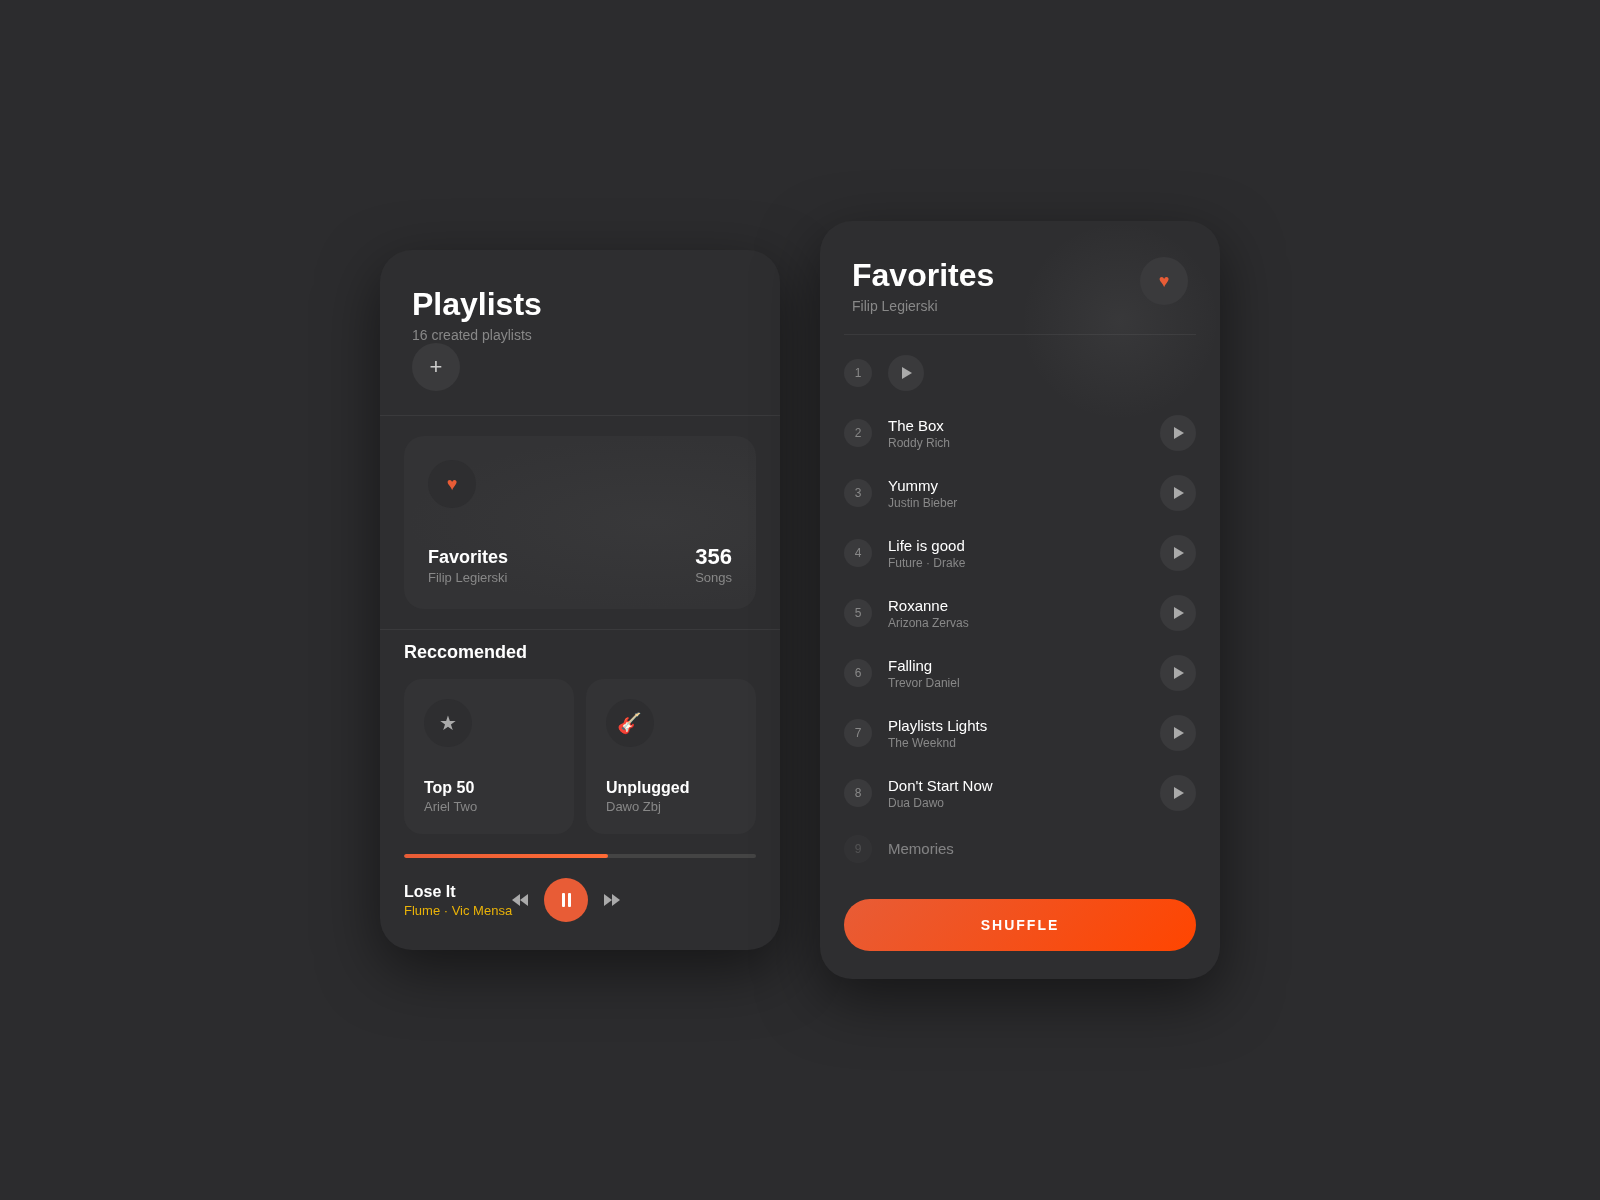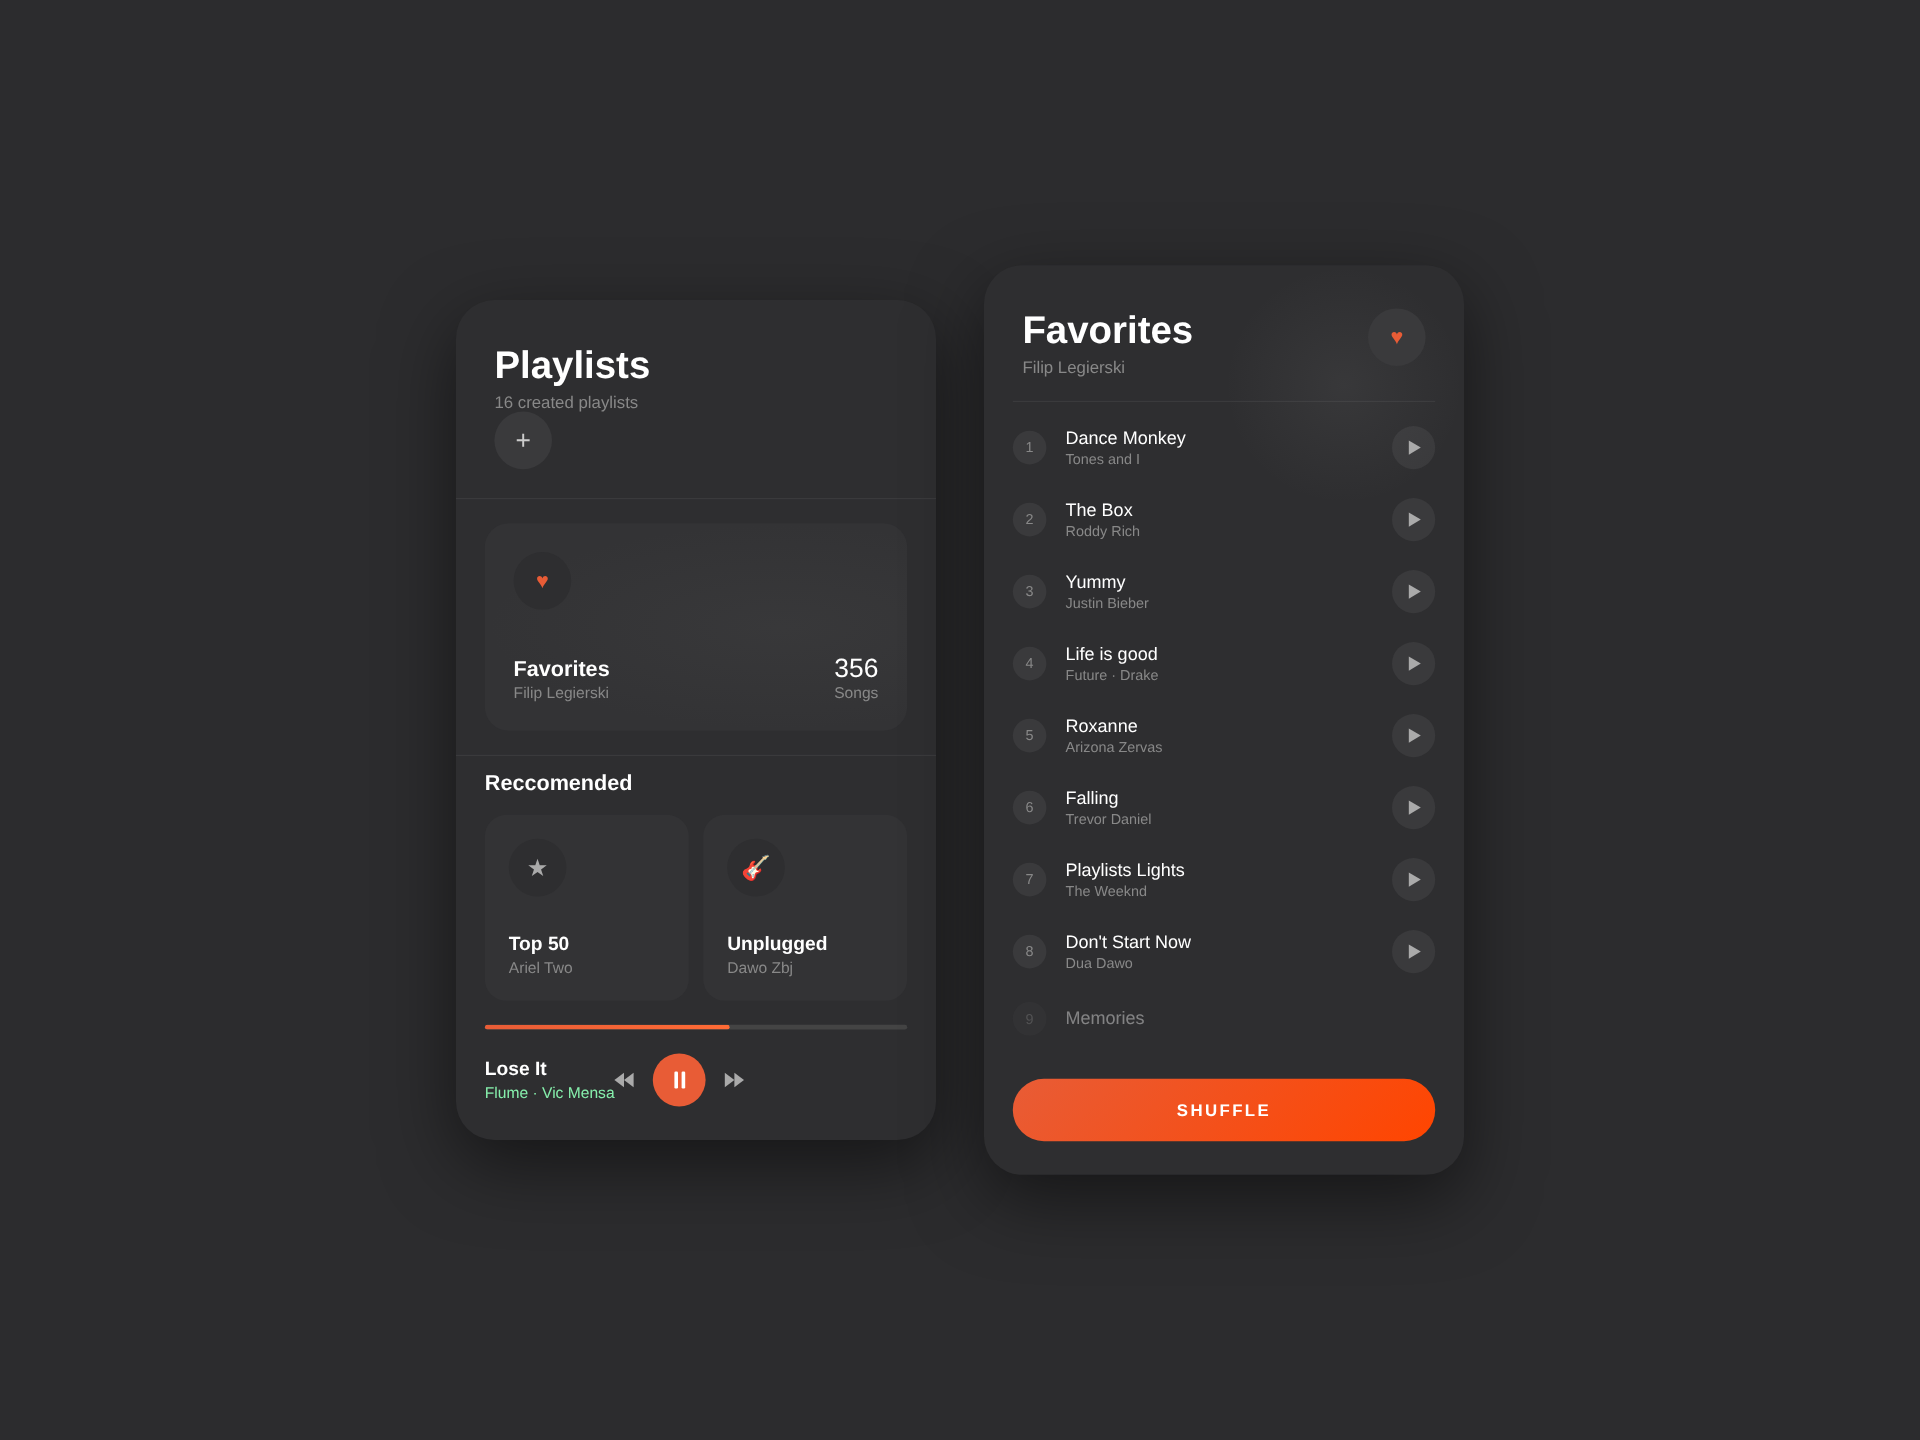--- a/index.html
+++ b/index.html
@@ -128,21 +128,21 @@
       color: #888;
       margin-top: 2px;
     }
 
     .favorites-count {
       text-align: right;
     }
 
     .favorites-count-num {
       font-size: 22px;
-      font-weight: 400;
+      font-weight: 700;
       color: #ffffff;
     }
 
     .favorites-count-label {
       font-size: 13px;
       color: #888;
     }
 
     
     .recommended-section {
@@ -228,21 +228,21 @@
     .now-playing-info {}
 
     .np-title {
       font-size: 16px;
       font-weight: 600;
       color: #ffffff;
     }
 
     .np-artist {
       font-size: 13px;
-      color: #86efac;
+      color: #eab308;
       margin-top: 2px;
     }
 
     .np-controls {
       display: flex;
       align-items: center;
       gap: 16px;
     }
 
     .ctrl-btn {
@@ -584,24 +584,20 @@
     <button class="heart-btn">
       <span style="color:#e85c36; font-size:18px;">♥</span>
     </button>
   </div>
 
   <div class="right-divider"></div>
 
   <div class="song-list">
     <div class="song-item">
       <div class="song-num">1</div>
-      <div class="song-info">
-        <div class="song-title">Dance Monkey</div>
-        <div class="song-artist">Tones and I</div>
-      </div>
       <button class="song-play-btn">
         <span class="play-triangle"></span>
       </button>
     </div>
 
     <div class="song-item">
       <div class="song-num">2</div>
       <div class="song-info">
         <div class="song-title">The Box</div>
         <div class="song-artist">Roddy Rich</div>

